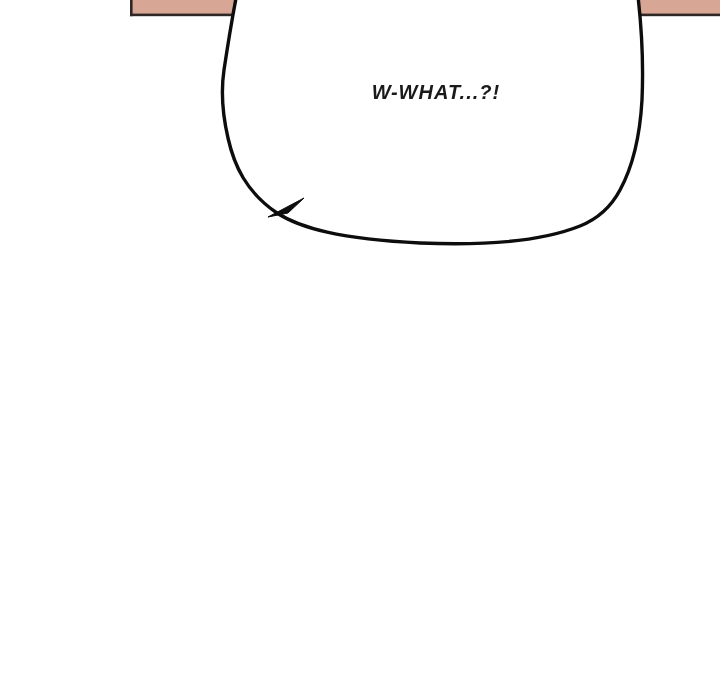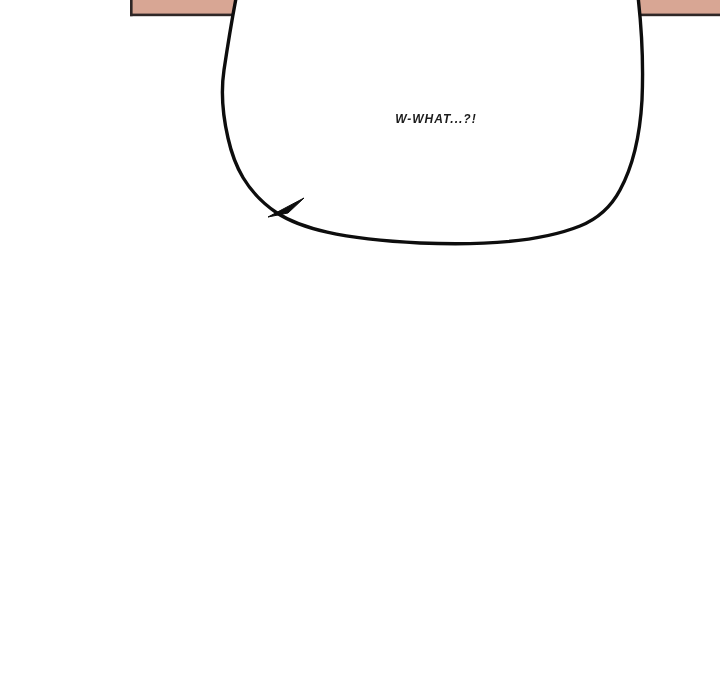--- a/index.html
+++ b/index.html
@@ -34,27 +34,26 @@
     stroke-linejoin: round;
   }
   .bubble-text {
     position: absolute;
     left: 256px;
     top: 80px;
     width: 360px;
     text-align: center;
     font-style: italic;
     font-weight: 700;
-    font-size: 12px;
+    font-size: 20px;
     line-height: 1.2;
     letter-spacing: 1px;
     color: #1a1a1a;
     white-space: nowrap;
     user-select: none;
-    margin-top: 32px;
   }
 </style>
 </head>
 <body>
 
 <div id="canvas" data-name="comic-panel">
 
   <svg id="scene-svg" width="720" height="700" viewBox="0 0 720 700" data-name="panel-artwork">
 
     <g data-name="wall-strip">

